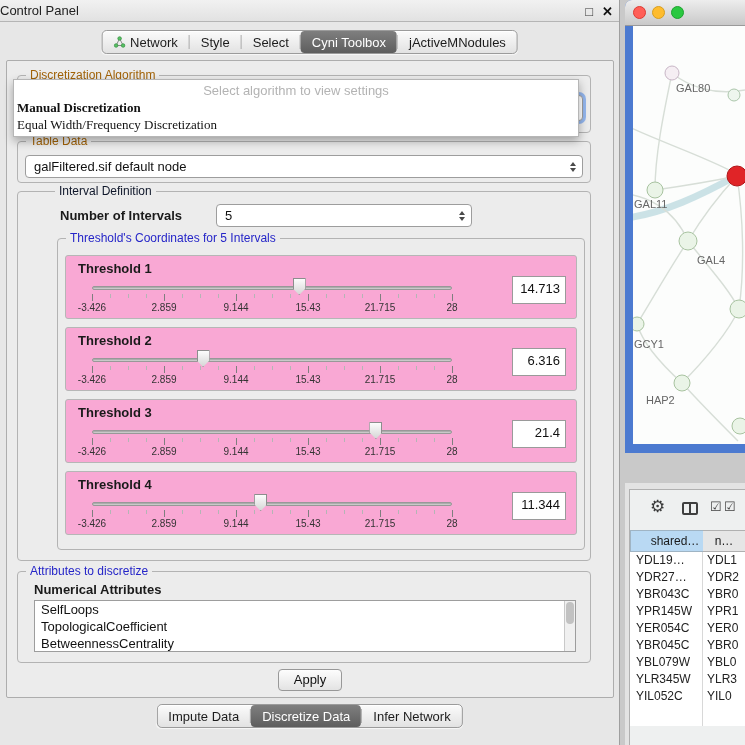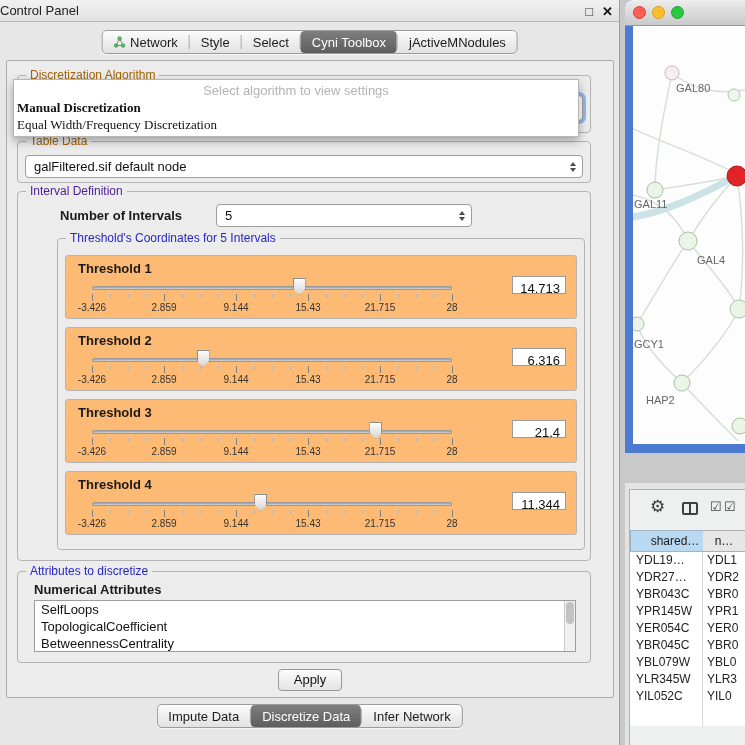--- a/index.html
+++ b/index.html
@@ -40,21 +40,21 @@
   
   .panel-body{
     position:absolute; left:6px; top:60px; width:608px; height:638px;
     background:#ececec; border:1px solid #adadad; border-radius:2px;
   }
   .group{ position:absolute; border:1px solid #b3b3b3; border-radius:4px; }
   .group-title{
     position:absolute; top:-8px; left:8px; background:#ececec; padding:0 4px;
     font-size:12px; color:#a16207; white-space:nowrap;
   }
-  .group-title.green{ color:#4c1d95; }
+  .group-title.green{ color:#0f172a;margin-left:29px; }
   .group-title.blue{ color:#2525c8; }
   
   .combo{
     position:absolute; background:#fff; border:1px solid #9d9d9d; border-radius:4px;
     font-size:13px; display:flex; align-items:center; padding:0 22px 0 8px; color:#111;
   }
   .combo.focusring{ box-shadow:0 0 0 3px rgba(100,152,237,.65); }
   .spin{ position:absolute; right:6px; top:50%; transform:translateY(-50%); display:flex; flex-direction:column; gap:2px; }
   .spin i{ display:block; width:0; height:0; border-left:3.5px solid transparent; border-right:3.5px solid transparent; }
   .spin .up{ border-bottom:4.5px solid #4a4a4a; }
@@ -64,21 +64,21 @@
     position:absolute; left:6px; top:18px; width:566px; z-index:6; background:#fff;
     border:1px solid #b6b6b6; box-shadow:0 4px 9px rgba(0,0,0,.32); padding:2px 0 3px;
   }
   .popup .ph{ text-align:center; color:#b3b3b3; font-size:13px; line-height:17px; }
   .popup .opt{ font-size:13px; line-height:17px; padding-left:3px; color:#111;font-family:Liberation Serif, serif; }
   .popup .opt.bold{ font-weight:bold; }
   
   .thr-group{ padding-top:16px; }
   .thr-panel{
     position:relative; height:64px; margin:0 7px 8px 7px;
-    border:1px solid #b6b6b6; border-radius:3px; background:#fdba74;
+    border:1px solid #b6b6b6; border-radius:3px; background:#f9a8d4;
   }
   .thr-label{ position:absolute; left:12px; top:5px; font-size:13px; font-weight:bold; }
   .slider{ position:absolute; left:26px; top:24px; width:360px; height:22px; }
   .track{
     position:absolute; left:0; top:6px; width:360px; height:4px;
     background:#cdcdcd; border:1px solid #989898; border-radius:2px;
     box-shadow:inset 0 1px 1px rgba(0,0,0,.18);
   }
   .ticks{
     position:absolute; left:0; top:14px; width:361px; height:7px;
@@ -91,21 +91,21 @@
     position:absolute; top:-2px; width:13px; height:17px; margin-left:-7px;
     background:linear-gradient(#ffffff,#d4d4d4);
     clip-path:polygon(0 0,100% 0,100% 60%,50% 100%,0 60%);
     box-shadow:inset 0 0 0 1px #8d8d8d;
   }
   .scale{ position:absolute; left:26px; top:46px; width:361px; height:12px; font-size:10px; color:#333; }
   .scale span{ position:absolute; width:44px; text-align:center; }
   .scale .s0{left:-22px}.scale .s1{left:50px}.scale .s2{left:122px}
   .scale .s3{left:194px}.scale .s4{left:266px}.scale .s5{left:338px}
   .thr-value{
-    position:absolute; right:10px; top:20px; width:54px; height:18px;
+    position:absolute; right:10px; top:20px; width:54px; height:28px;
     background:#fff; border:1px solid #9a9a9a; font-size:13px; line-height:24px;
     text-align:right; padding-right:5px; color:#111;
   }
   
   .attr-label{ position:absolute; left:16px; top:10px; font-size:13px; font-weight:bold; }
   .attr-list{
     position:absolute; left:16px; top:28px; width:542px; height:52px;
     background:#fff; border:1px solid #9d9d9d; overflow:hidden;
   }
   .attr-item{ font-size:13px; line-height:17px; padding-left:6px; color:#111; }

